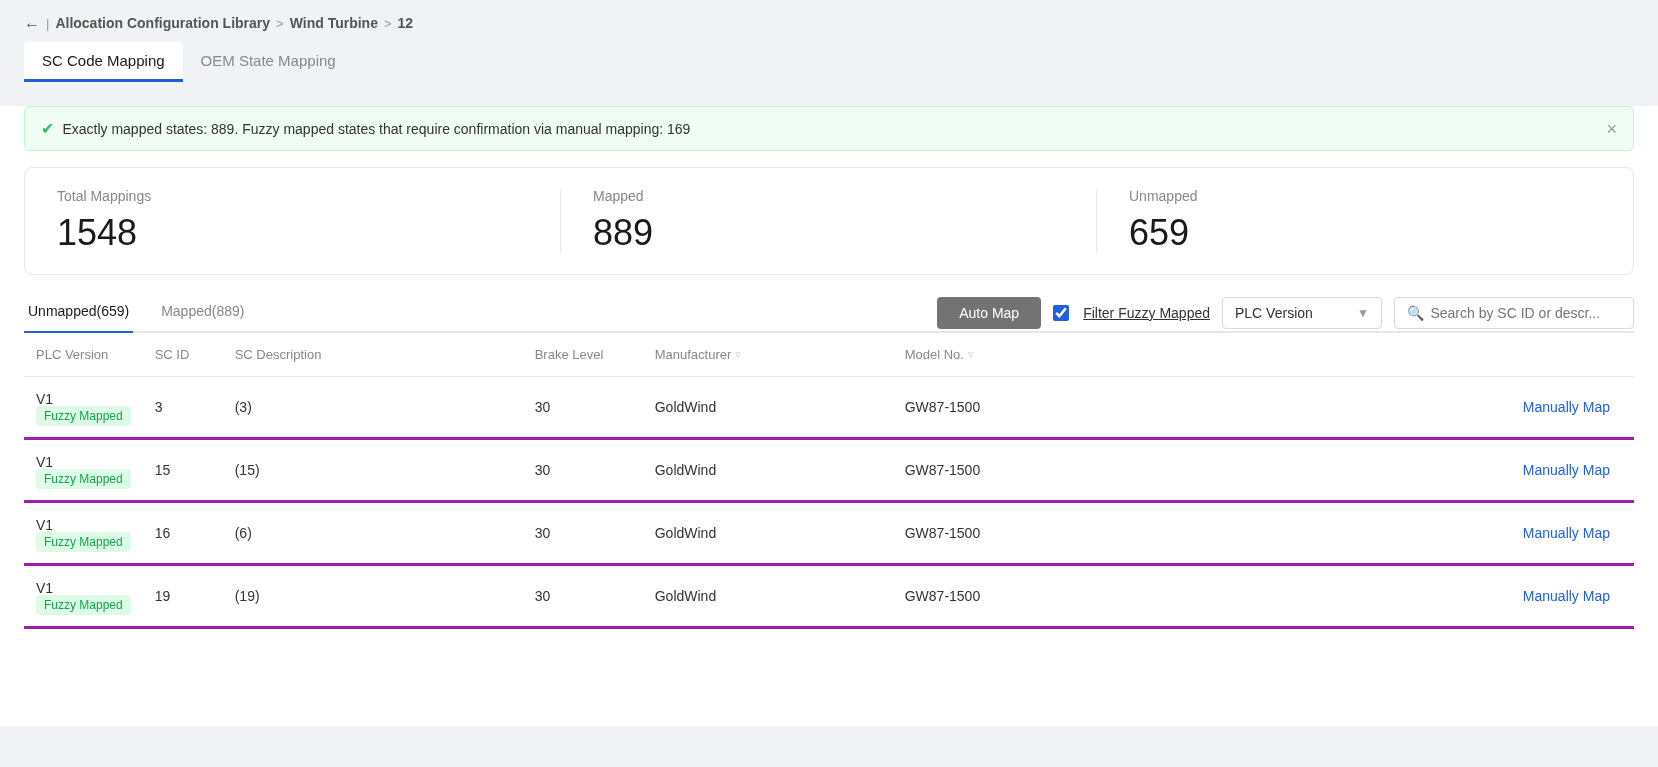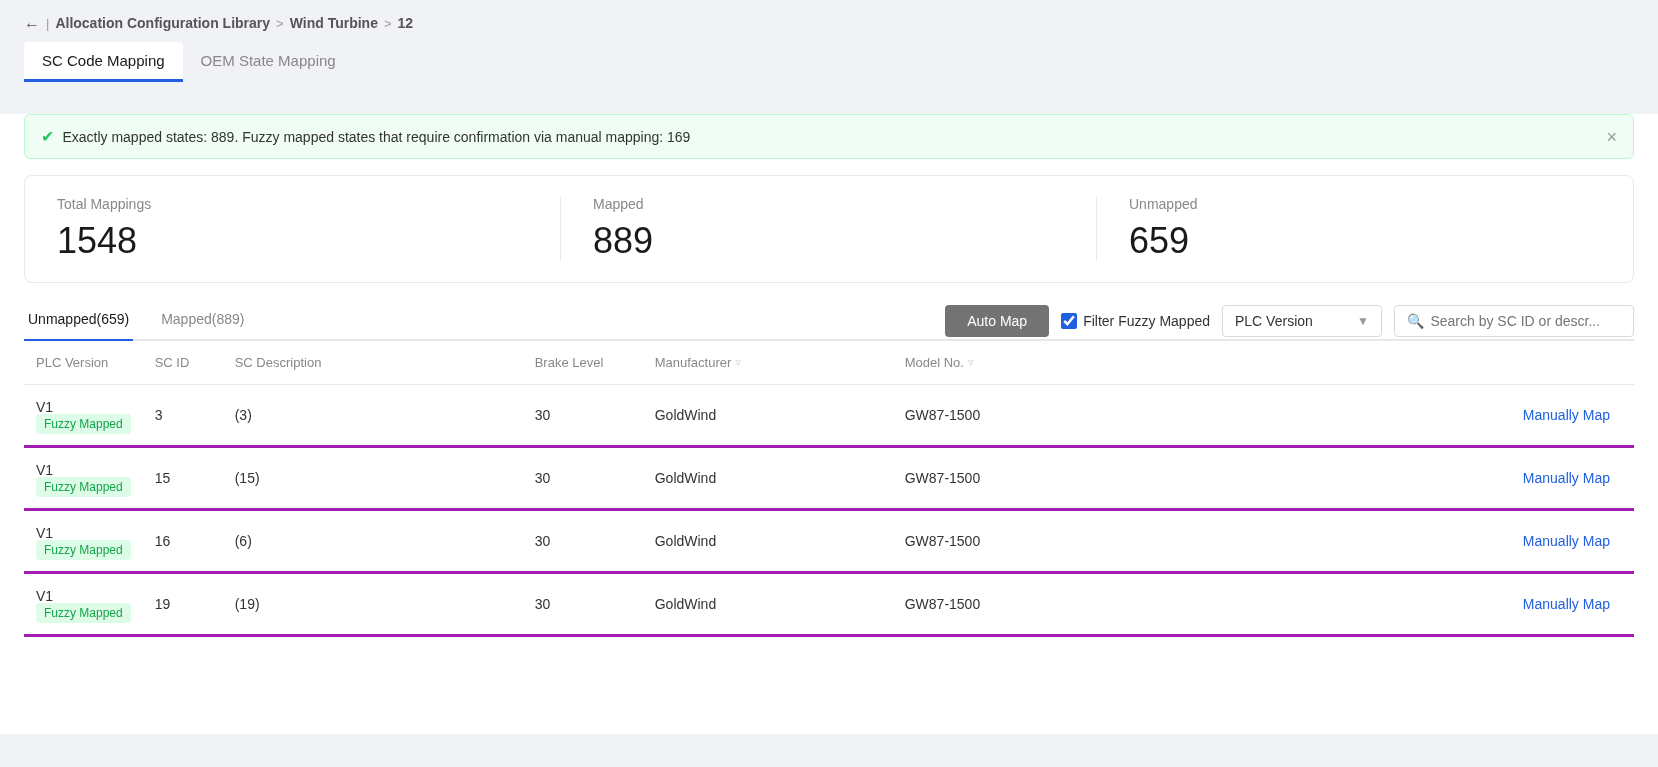--- a/index.html
+++ b/index.html
@@ -10,21 +10,21 @@
     
     .breadcrumb-bar { display: flex; align-items: center; padding: 14px 24px 10px 24px; gap: 6px; background: #f0f2f5; }
     .breadcrumb-back { color: #555; cursor: pointer; font-size: 16px; }
     .breadcrumb-sep { color: #999; font-size: 13px; }
     .breadcrumb-text { color: #555; font-size: 14px; font-weight: bold; }
     .breadcrumb-text.link { color: #555; }
     .breadcrumb-text.current { color: #555; }
 
     
     .tabs-bar { display: flex; align-items: flex-end; padding: 0 24px; background: #f0f2f5; gap: 0; border-bottom: none; }
-    .tab { padding: 10px 18px; font-size: 15px; cursor: pointer; color: #888; border-bottom: 3px solid transparent; margin-bottom: 16px; }
+    .tab { padding: 10px 18px; font-size: 15px; cursor: pointer; color: #888; border-bottom: 3px solid transparent; margin-bottom: 8px; }
     .tab.active { color: #1a1a1a; border-bottom: 3px solid #2060e0; font-weight: 500; background: #fff; border-radius: 4px 4px 0 0; }
     .tab:not(.active) { background: transparent; }
 
     
     .main-content { background: #fff; margin: 0 0 0 0; padding: 0 24px 24px 24px; min-height: 620px; }
 
     
     .alert-banner { display: flex; align-items: center; justify-content: space-between; background: #f0fdf4; border: 1px solid #bbf7d0; border-radius: 6px; padding: 12px 16px; margin: 16px 0; }
     .alert-left { display: flex; align-items: center; gap: 8px; }
     .alert-icon { color: #22c55e; font-size: 16px; }
@@ -42,21 +42,21 @@
     .filters-row { display: flex; align-items: center; justify-content: space-between; margin-bottom: 0; padding-bottom: 0; border-bottom: 2px solid #e8e8e8; }
     .filter-tabs { display: flex; align-items: center; gap: 24px; }
     .filter-tab { padding: 8px 4px 12px 4px; font-size: 14px; cursor: pointer; color: #888; border-bottom: 2px solid transparent; margin-bottom: -2px; }
     .filter-tab.active { color: #1a1a1a; border-bottom: 2px solid #2060e0; font-weight: 500; }
     .filter-controls { display: flex; align-items: center; gap: 12px; }
 
     
     .btn-auto-map { background: #737373; color: #fff; border: none; border-radius: 4px; padding: 8px 22px; font-size: 14px; cursor: pointer; font-weight: 500; }
 
     
-    .checkbox-filter { display: flex; align-items: flex-start; gap: 6px; cursor: pointer; }
+    .checkbox-filter { display: flex; align-items: flex-start; gap: 14px; cursor: pointer; text-decoration: underline; }
     .checkbox-filter input[type=checkbox] { width: 16px; height: 16px; accent-color: #2060e0; cursor: pointer; }
     .checkbox-label { font-size: 14px; color: #333; }
 
     
     .dropdown { position: relative; display: inline-flex; align-items: center; border: 1px solid #d9d9d9; border-radius: 4px; padding: 7px 12px; background: #fff; cursor: pointer; min-width: 160px; justify-content: space-between; gap: 8px; }
     .dropdown-text { font-size: 14px; color: #333; }
     .dropdown-arrow { color: #999; font-size: 12px; }
 
     
     .search-box { display: flex; align-items: center; border: 1px solid #d9d9d9; border-radius: 4px; padding: 7px 12px; background: #fff; gap: 6px; min-width: 240px; }

